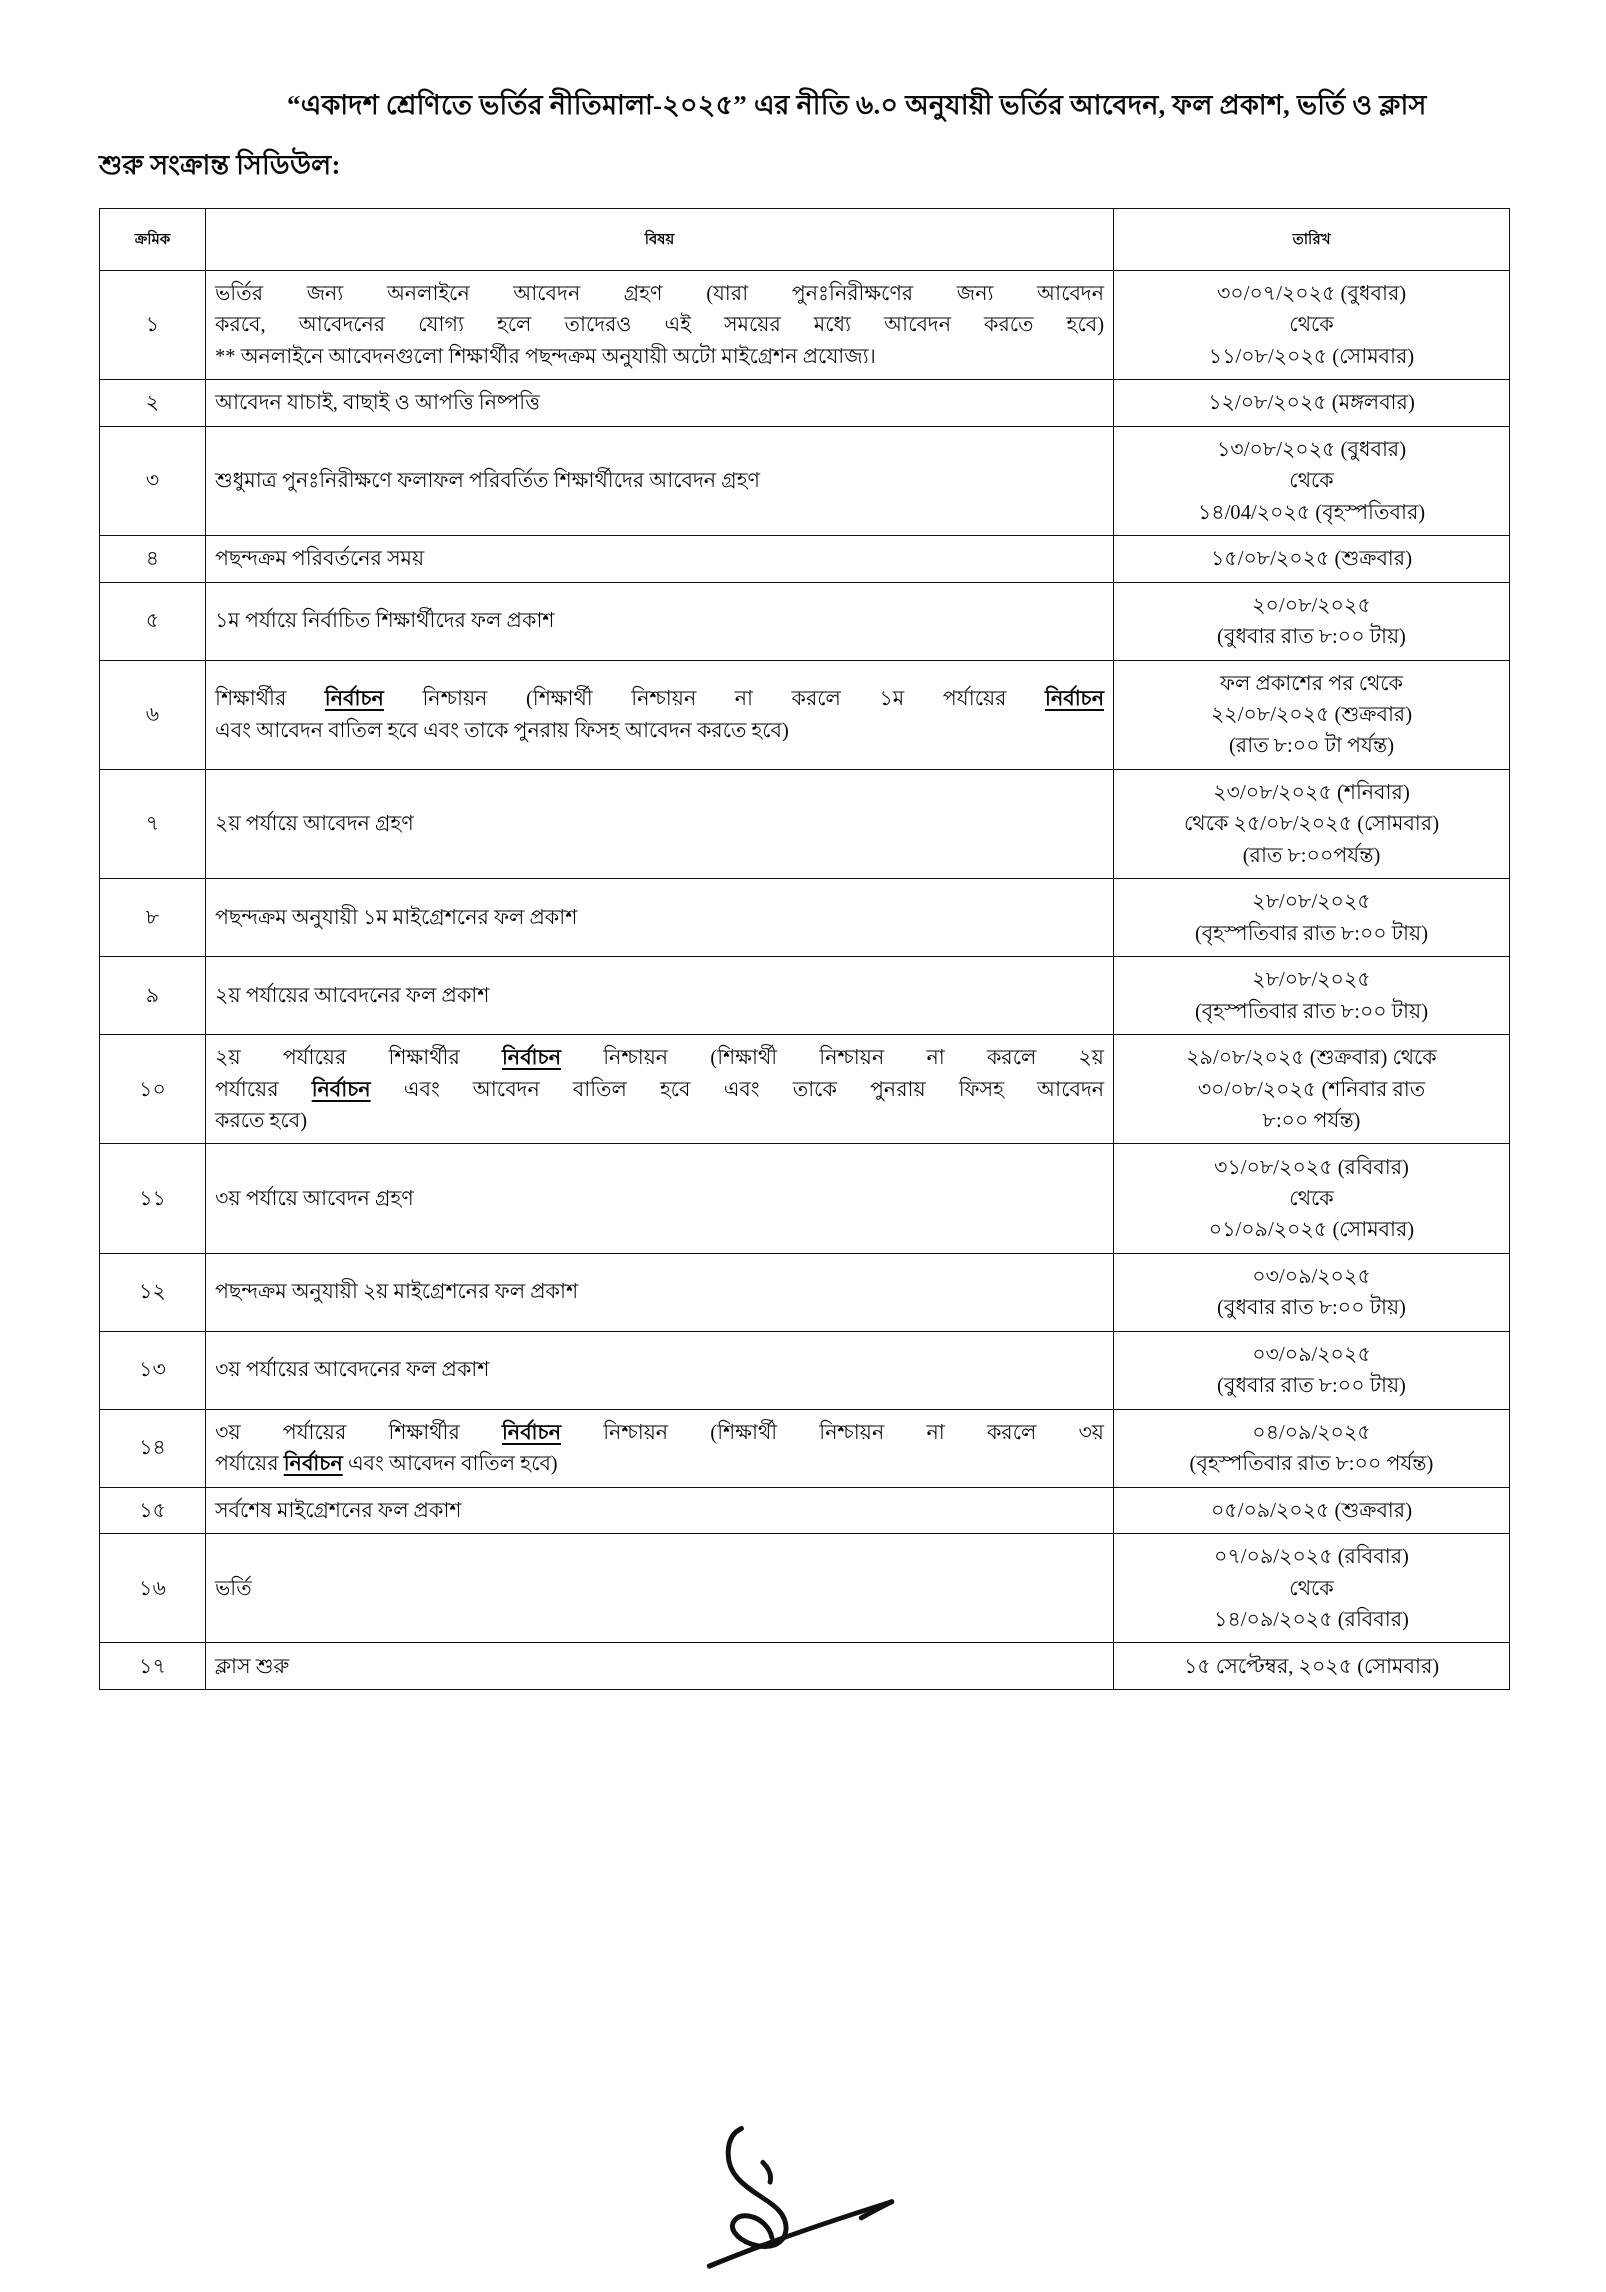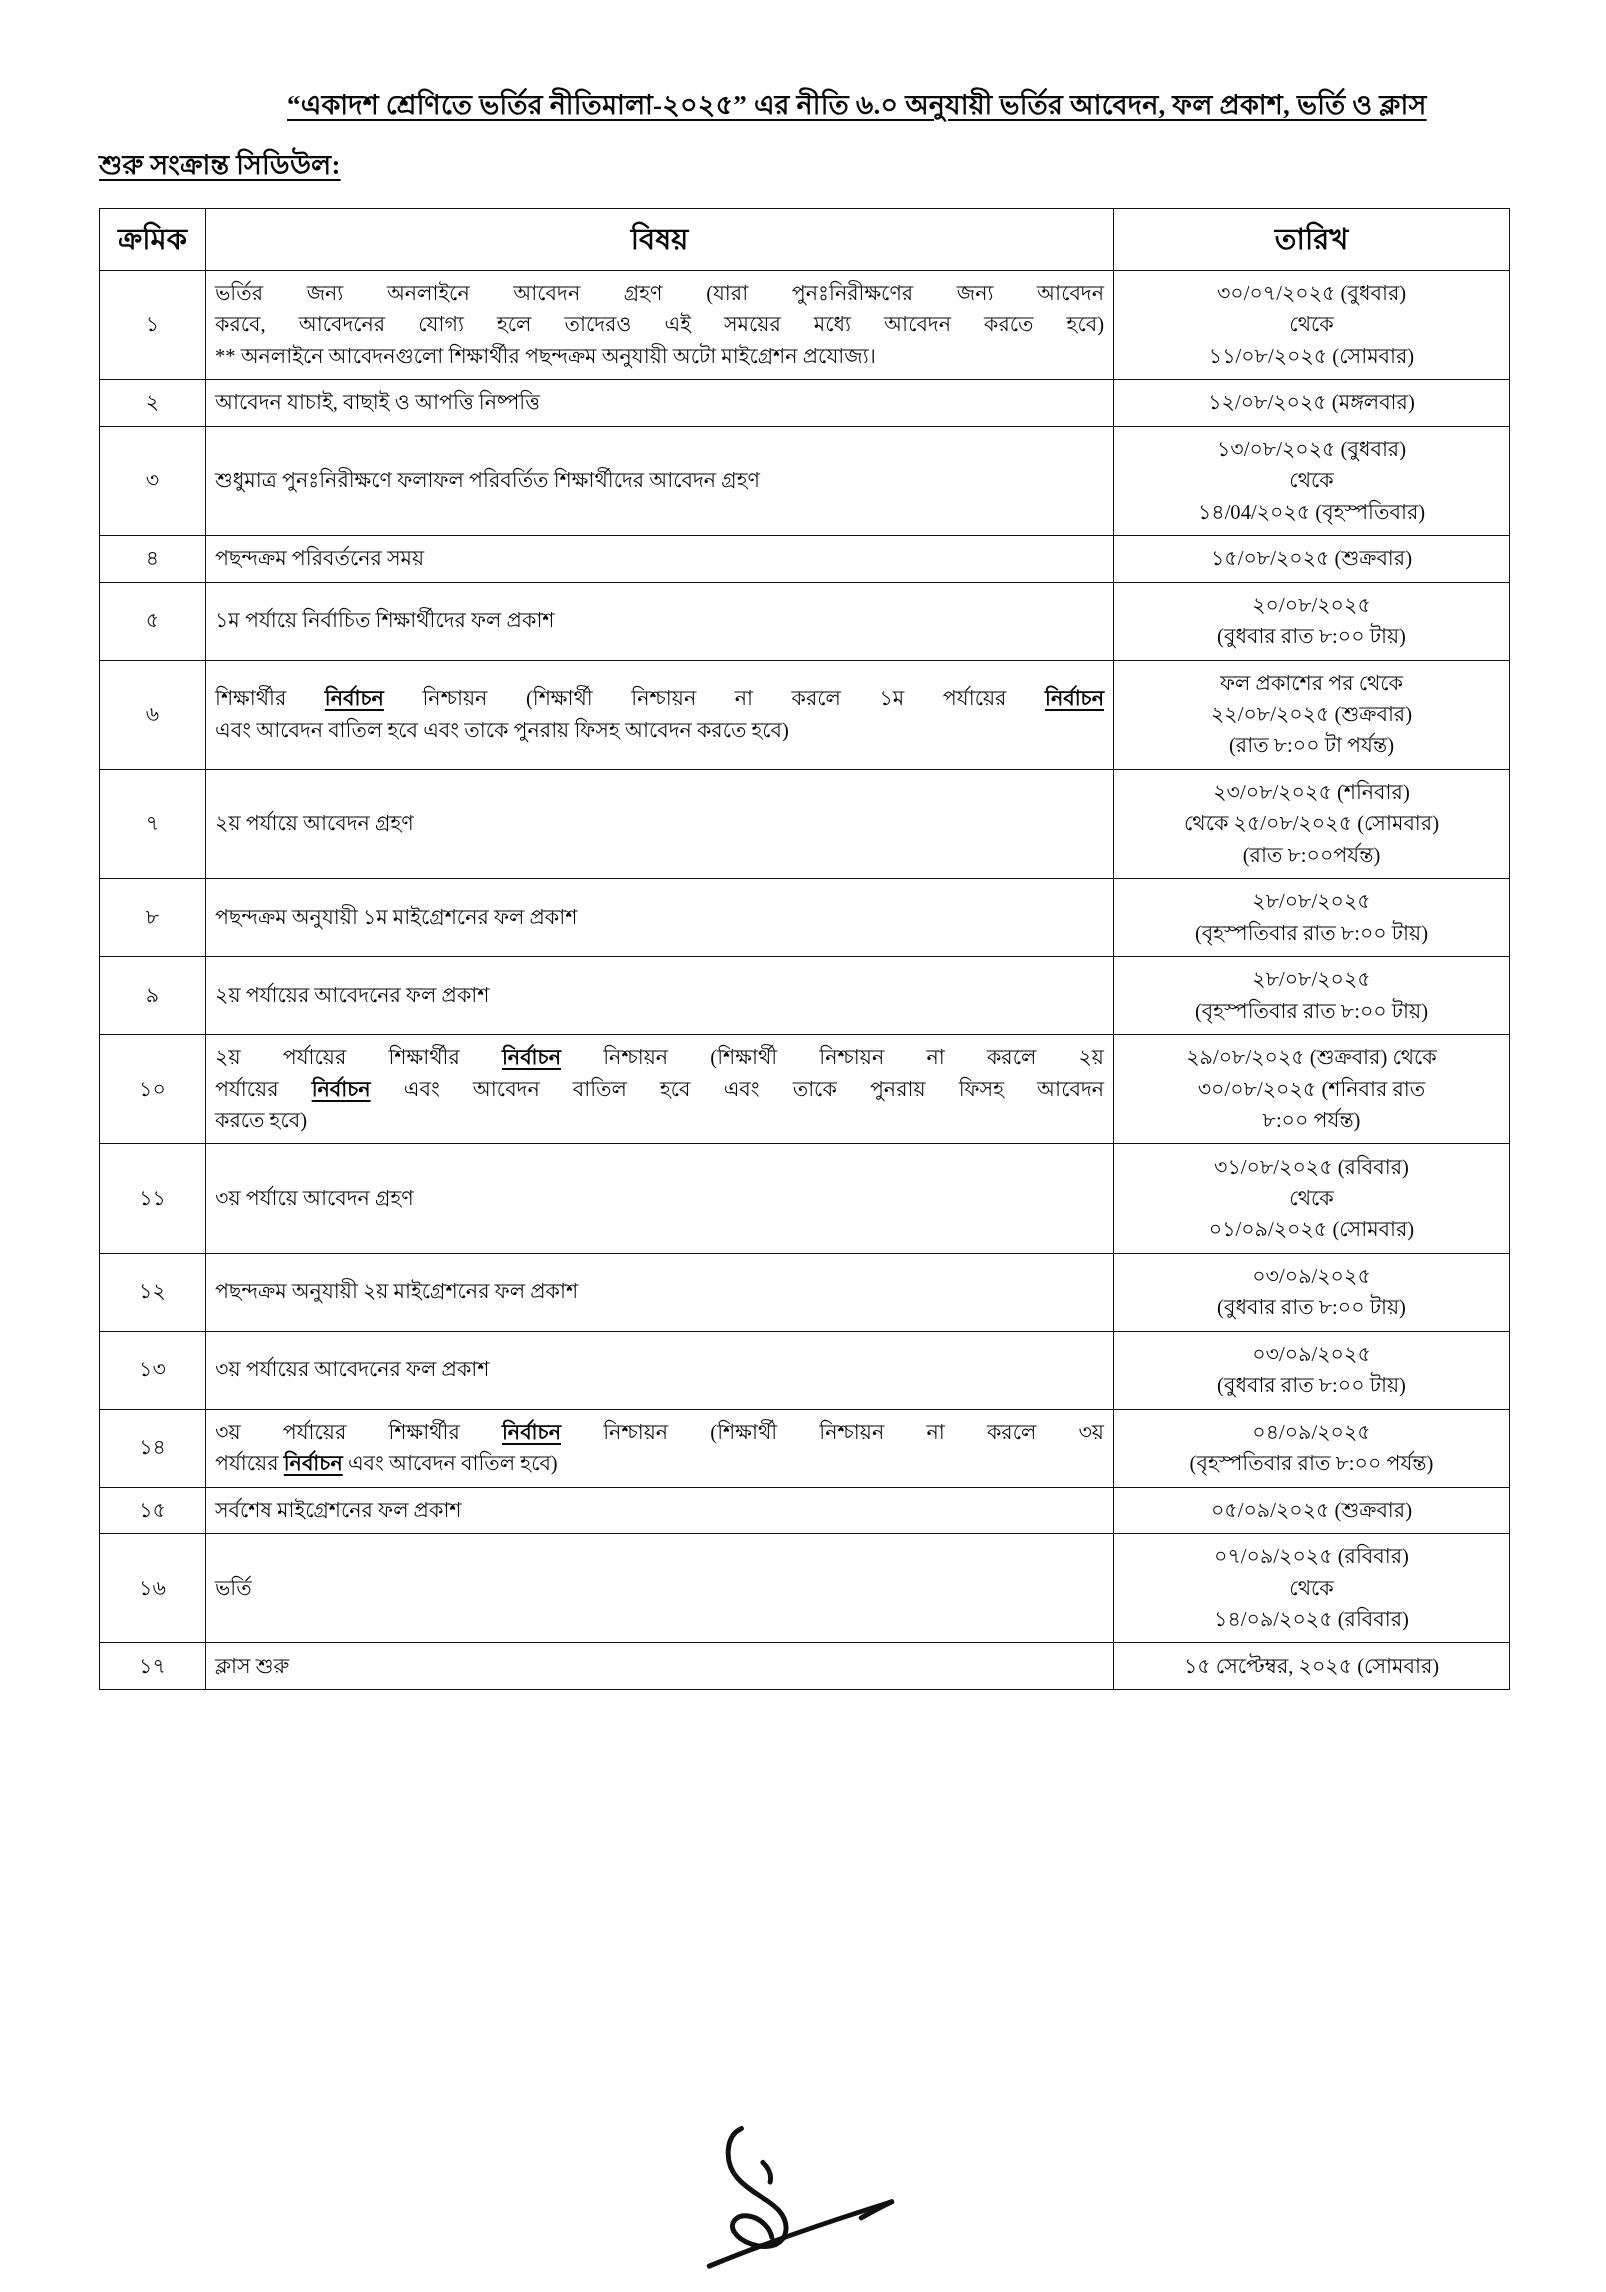--- a/index.html
+++ b/index.html
@@ -26,21 +26,20 @@
   
   .title-block {
     margin: 0;
     padding: 85px 99px 0 99px;
   }
   .title-line {
     font-size: 27px;
     font-weight: bold;
     line-height: 1.50;
     letter-spacing: 0.2px;
-    text-decoration: underline;
     text-underline-offset: 5.4px;
     text-decoration-thickness: 1.8px;
   }
   .title-line.first {
     text-indent: 188px;
   }
   .title-line.second {
     margin-top: 19px;
   }
 
@@ -58,21 +57,21 @@
   table.schedule td {
     border: 1.8px solid #111111;
     vertical-align: middle;
     padding: 7.2px 9px;
     font-size: 20.6px;
     line-height: 1.52;
   }
   table.schedule th {
     text-align: center;
     font-weight: bold;
-    font-size: 29px;
+    font-size: 15px;
     height: 50px;
     padding: 5.4px 7.2px;
   }
   col.c-sl    { width: 106px; }
   col.c-subj  { width: 908px; }
   col.c-date  { width: 396px; }
 
   td.sl {
     text-align: center;
     font-size: 22.4px;

